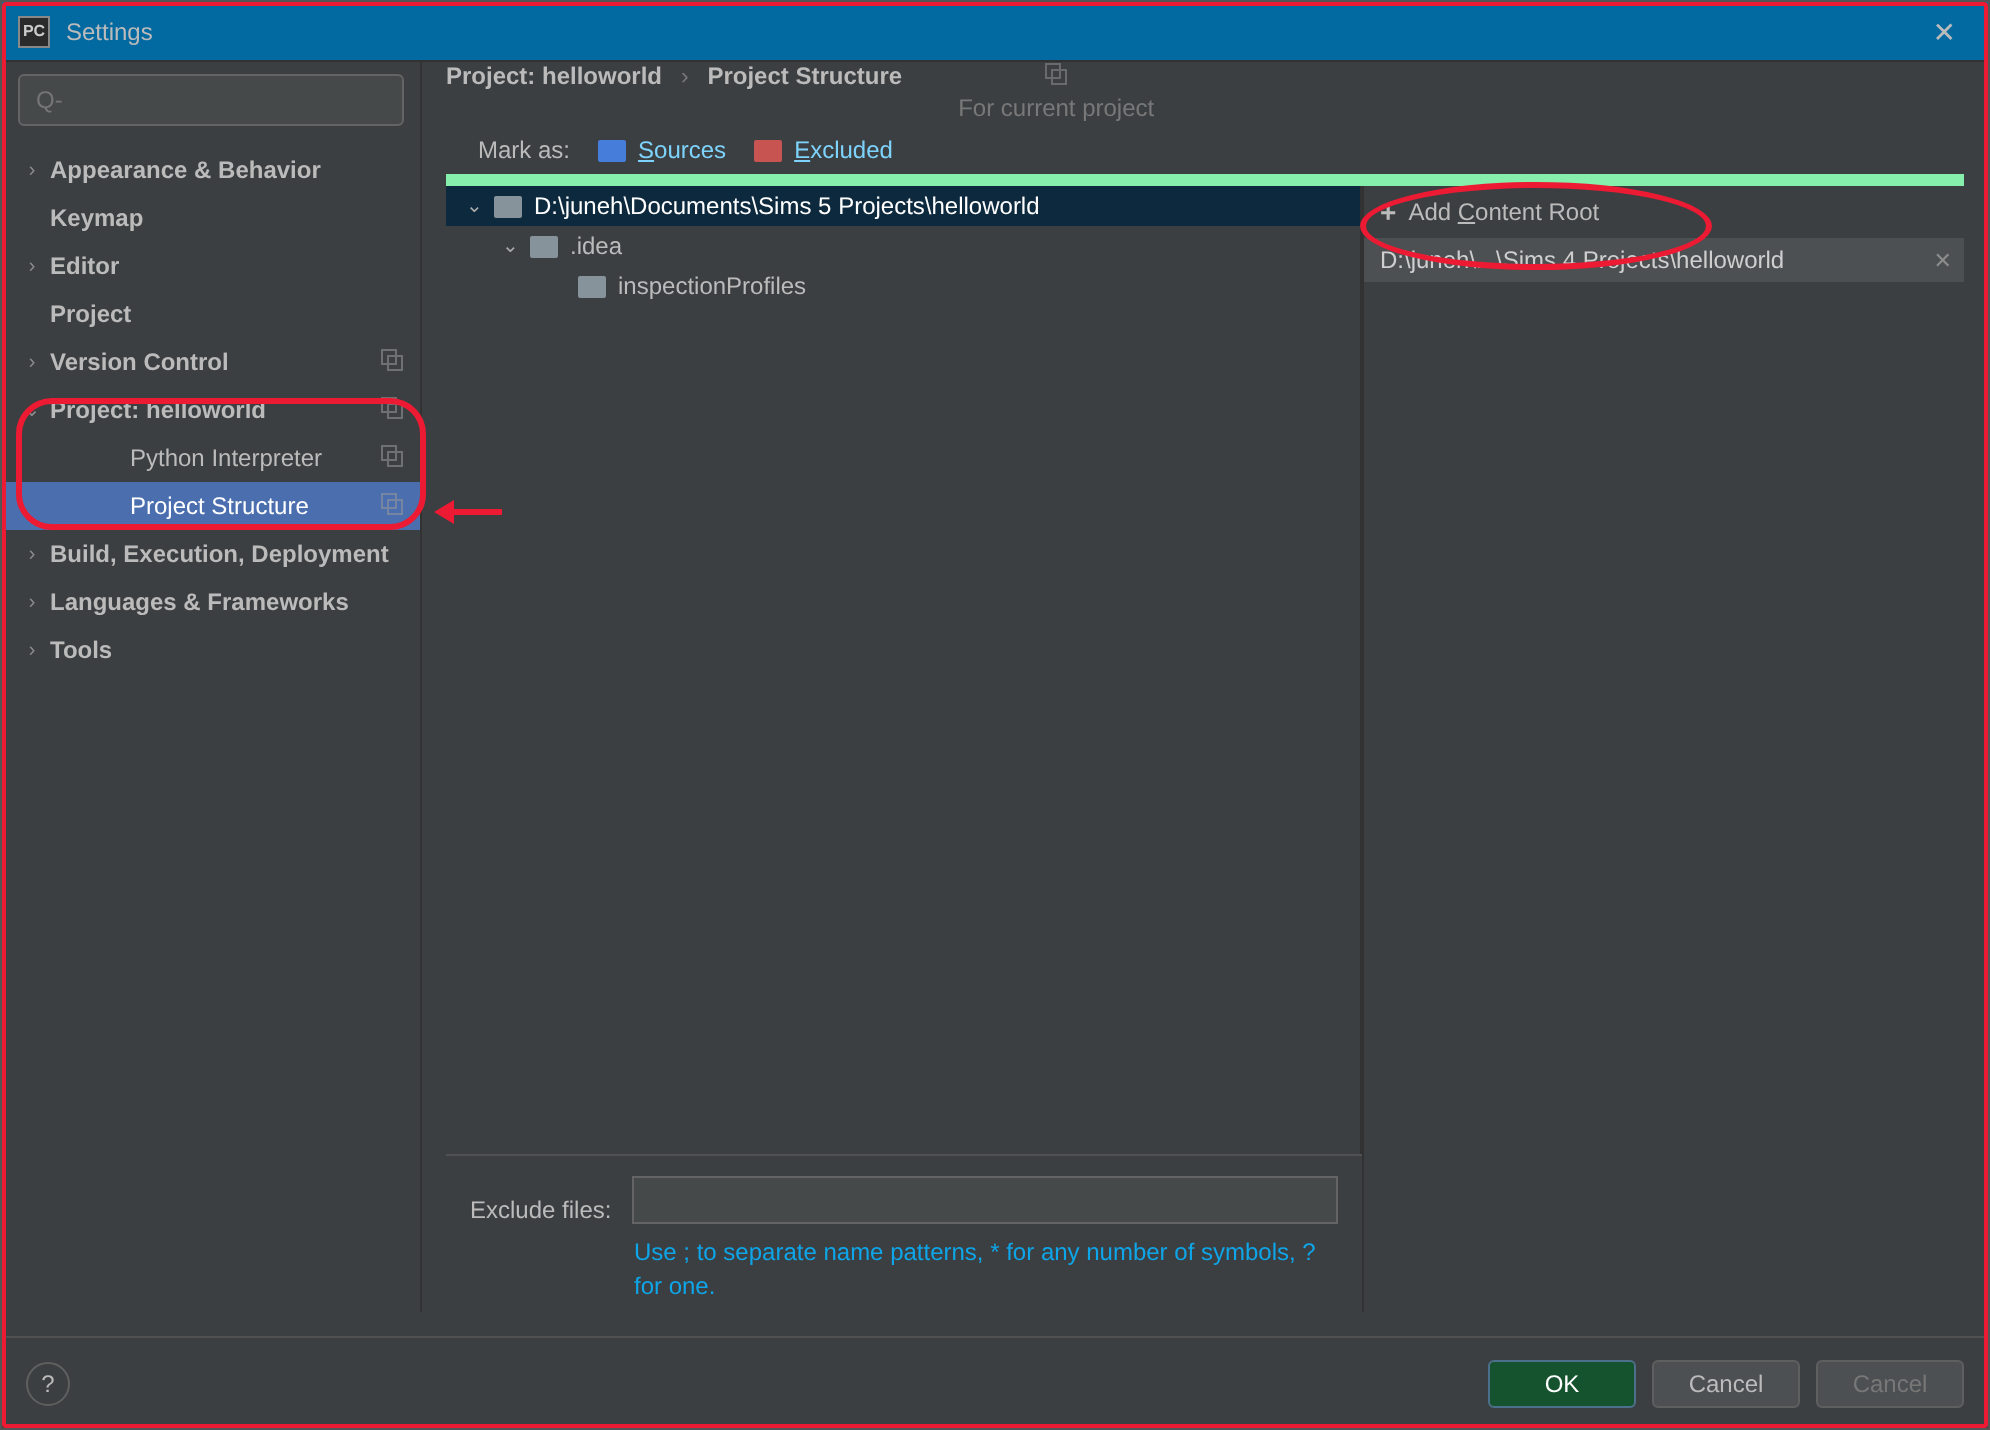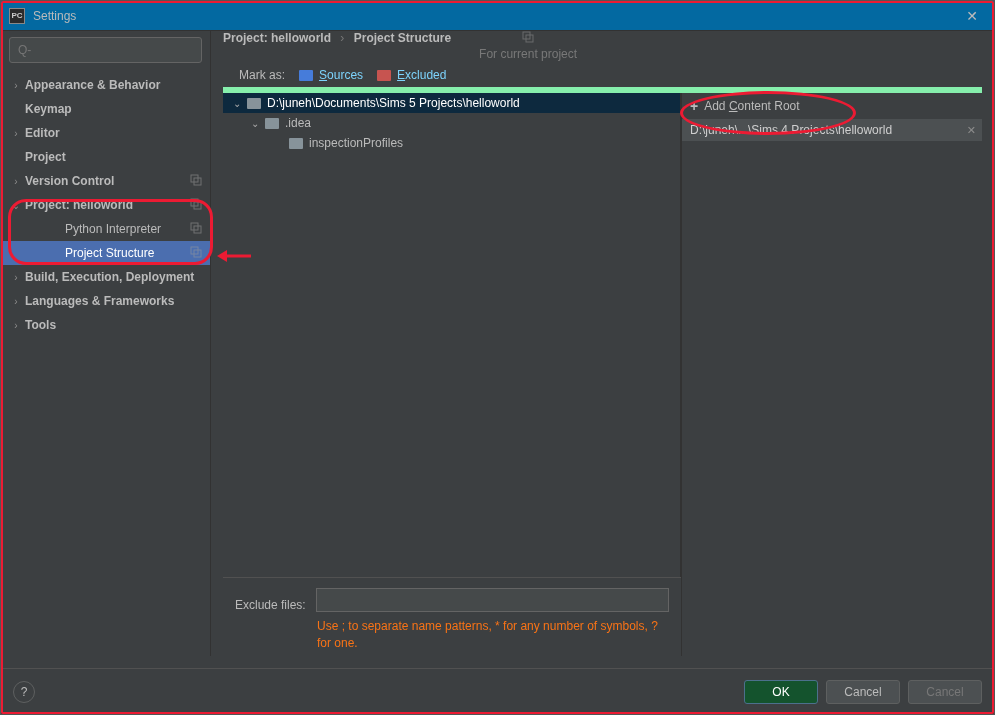--- a/index.html
+++ b/index.html
@@ -50,21 +50,21 @@
 .tree-node.sel { background: #0d293e; color: #fff; }
 .tree-node .arrow { width: 12px; font-size: 10px; color: #aaa; }
 .tree-node .folder-icon { width: 14px; height: 11px; background: #87939a; margin: 0 6px 0 2px; border-radius: 1px; }
 .tree-node.indent1 { padding-left: 28px; }
 .tree-node.indent2 { padding-left: 52px; }
 
 .exclude-row { border-top: 1px solid #515151; padding: 10px 12px 4px 12px; }
 .exclude-row .lbl-and-input { display: flex; align-items: flex-end; gap: 10px; }
 .exclude-row label { color: #bbbbbb; white-space: nowrap; }
 .exclude-input { flex: 1; height: 24px; background: #45494a; border: 1px solid #646464; color: #bbb; padding: 0 6px; }
-.hint { color: #f97316; margin-top: 6px; margin-left: 82px; line-height: 1.4; }
+.hint { color: #0ea5e9; margin-top: 6px; margin-left: 82px; line-height: 1.4; }
 
 .right-panel { width: 300px; display: flex; flex-direction: column; }
 .add-root-row { height: 26px; display: flex; align-items: center; padding: 0 8px; color: #bbbbbb; cursor: pointer; gap: 6px; }
 .add-root-row .plus { font-size: 14px; font-weight: bold; }
 .content-root-list { flex: 1; }
 .content-root-item { height: 22px; background: #4c5052; display: flex; align-items: center; padding: 0 8px; color: #cfcfcf; position: relative; }
 .content-root-item .close-x { position: absolute; right: 6px; color: #8c8c8c; cursor: pointer; font-size: 11px; }
 
 .footer { position: absolute; bottom: 0; left: 0; right: 0; height: 46px; border-top: 1px solid #515151; display: flex; align-items: center; padding: 0 12px; background: #3c3f41; }
 .help-btn { width: 22px; height: 22px; border: 1px solid #5e6060; border-radius: 11px; display: flex; align-items: center; justify-content: center; color: #bbbbbb; cursor: pointer; }

